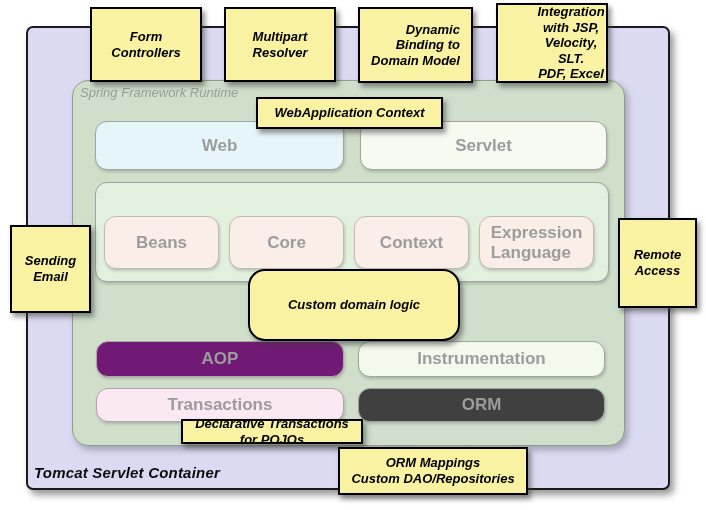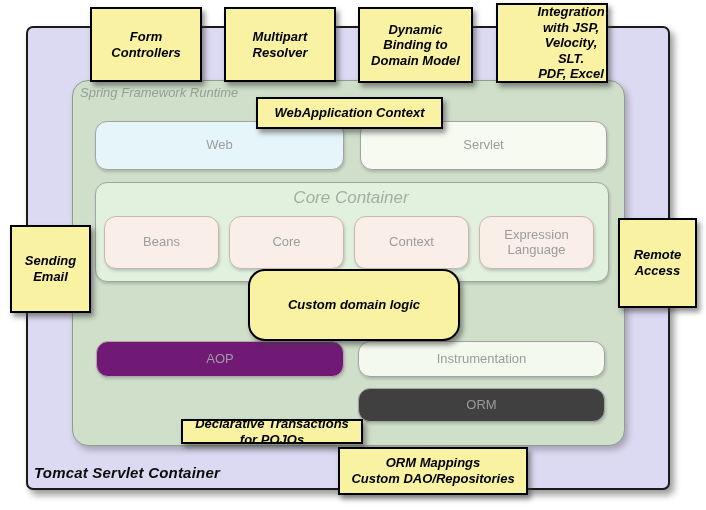--- a/index.html
+++ b/index.html
@@ -25,21 +25,21 @@
     box-shadow:3px 4px 6px rgba(0,0,0,0.25);
   }
   .runtime-label{
     position:absolute;left:80px;top:85px;
     font-size:13px;font-style:italic;color:#96a096;
   }
 
   
   .module{
     position:absolute;display:flex;align-items:center;justify-content:center;
-    font-size:13px;font-weight:normal;color:#9c9c9c;text-align:center;
+    font-size:17px;font-weight:bold;color:#9c9c9c;text-align:left;
     border-radius:12px;box-shadow:1px 2px 3px rgba(0,0,0,0.18);
     white-space:pre-line;line-height:1.15;
   }
   .web           {left:95px; top:121px;width:247px;height:47px;background:#e5f5fa;border:1.5px solid #a3a3a3;}
   .servlet       {left:360px;top:121px;width:245px;height:47px;background:#f6faf0;border:1.5px solid #a3a3a3;}
   .core-container{
     position:absolute;left:95px;top:182px;width:512px;height:98px;
     background:#e1f1de;border:1.5px solid #a3a3a3;border-radius:12px;
     box-shadow:1px 2px 3px rgba(0,0,0,0.18);
   }
@@ -60,21 +60,21 @@
   .note{
     position:absolute;display:flex;align-items:center;justify-content:center;
     background:#f8f2a2;border:2px solid #000;
     font-size:13px;font-weight:bold;font-style:italic;color:#000;
     text-align:center;white-space:pre-line;line-height:1.2;
     box-shadow:3px 4px 5px rgba(60,60,60,0.55);
     z-index:10;padding:2px;box-sizing:border-box;
   }
   .n-form       {left:90px; top:7px;  width:112px;height:75px;}
   .n-multipart  {left:224px;top:7px;  width:112px;height:75px;}
-  .n-dynamic    {left:358px;top:7px;  width:115px;height:76px;}
+  .n-dynamic    {left:358px;top:7px;  width:115px;height:76px;text-align:right;}
   .n-integration{left:496px;top:3px;  width:112px;height:80px;padding-left:40px;}
   .n-webapp     {left:256px;top:97px; width:187px;height:32px;}
   .n-sending    {left:10px; top:225px;width:81px; height:88px;}
   .n-remote     {left:618px;top:218px;width:79px; height:90px;}
   .n-custom     {left:248px;top:269px;width:212px;height:72px;border-radius:17px;}
   .n-declarative{left:181px;top:419px;width:182px;height:25px;}
   .n-ormmap     {left:338px;top:447px;width:190px;height:48px;}
 </style>
 </head>
 <body>
@@ -84,30 +84,30 @@
   <div class="tomcat"></div>
   <div class="tomcat-label">Tomcat Servlet Container</div>
 
   <div class="runtime"></div>
   <div class="runtime-label">Spring Framework Runtime</div>
 
   <div class="module web">Web</div>
   <div class="module servlet">Servlet</div>
 
   <div class="core-container"></div>
-  <div class="core-container-title">Core Container</div>
 
   <div class="module beans">Beans</div>
   <div class="module corebox">Core</div>
   <div class="module context">Context</div>
   <div class="module expr">Expression
 Language</div>
 
   <div class="module aop">AOP</div>
   <div class="module instr">Instrumentation</div>
+  <div class="module trans">Transactions</div>
   <div class="module orm">ORM</div>
 
   <div class="note n-form">Form
 Controllers</div>
   <div class="note n-multipart">Multipart
 Resolver</div>
   <div class="note n-dynamic">Dynamic
 Binding to
 Domain Model</div>
   <div class="note n-integration">Integration

